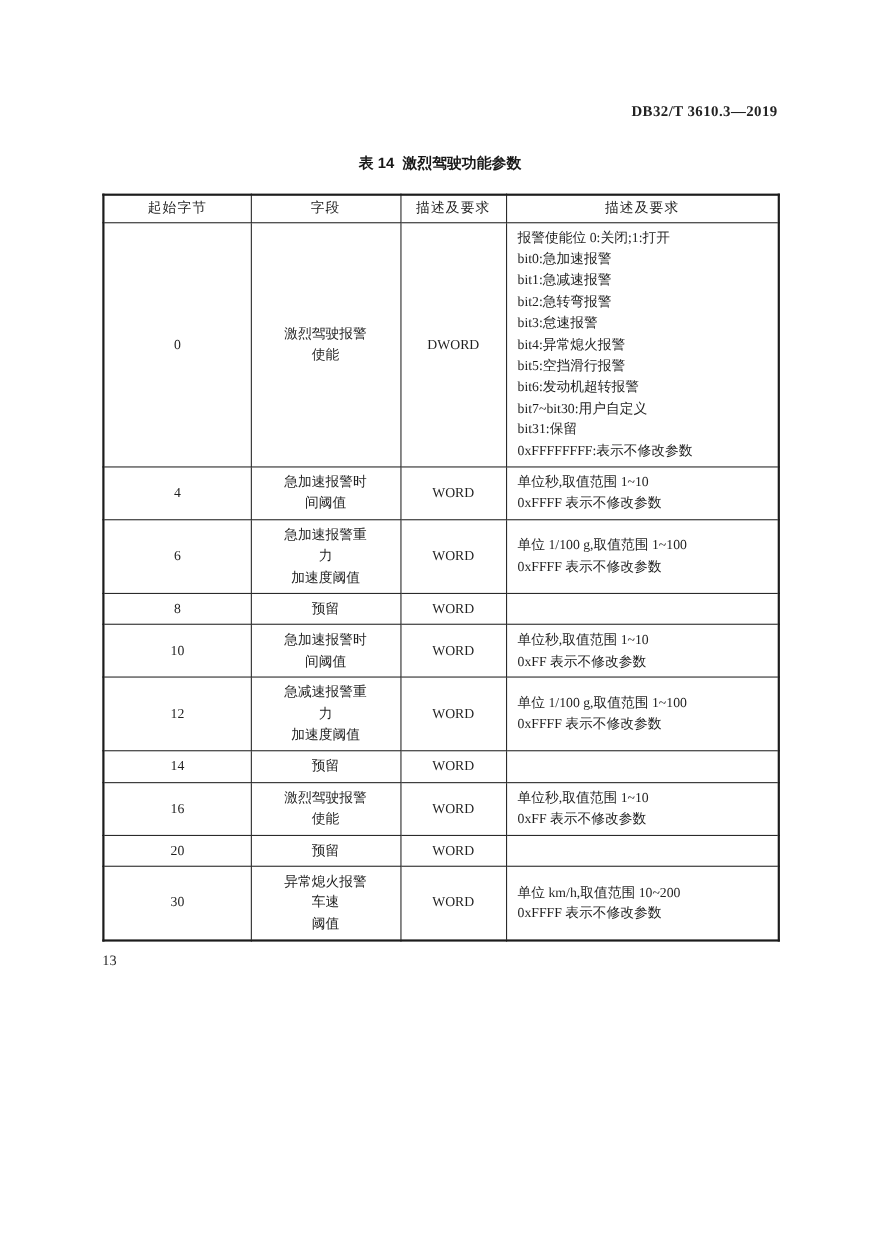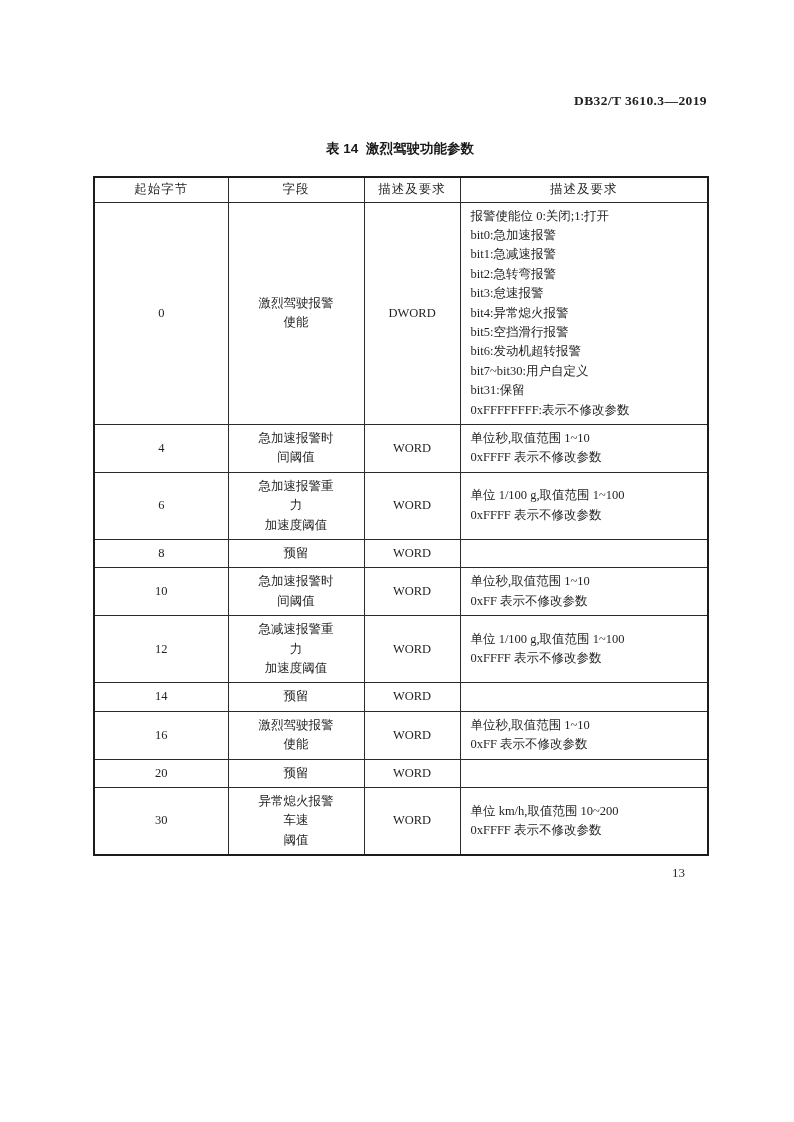--- a/index.html
+++ b/index.html
@@ -56,21 +56,21 @@
   .col-field { width: 136px; }
   .col-type  { width: 96px;  }
   .col-desc  { width: 248px; }
   .c-byte, .c-field, .c-type { text-align: center; }
   .c-desc { text-align: left; padding-left: 10px !important; padding-right: 6px !important; }
   .line { line-height: 19.4px; white-space: pre; }
   .c-field .line, .c-byte .line, .c-type .line { white-space: normal; }
 
   .page-number {
     margin-top: 9px;
-    text-align: right;
+    text-align: left;
     padding-right: 22px;
     font-size: 13px;
     color: #2a2a2a;
   }
 </style>
 </head>
 <body>
 
 <div class="page">
   <div class="content">

